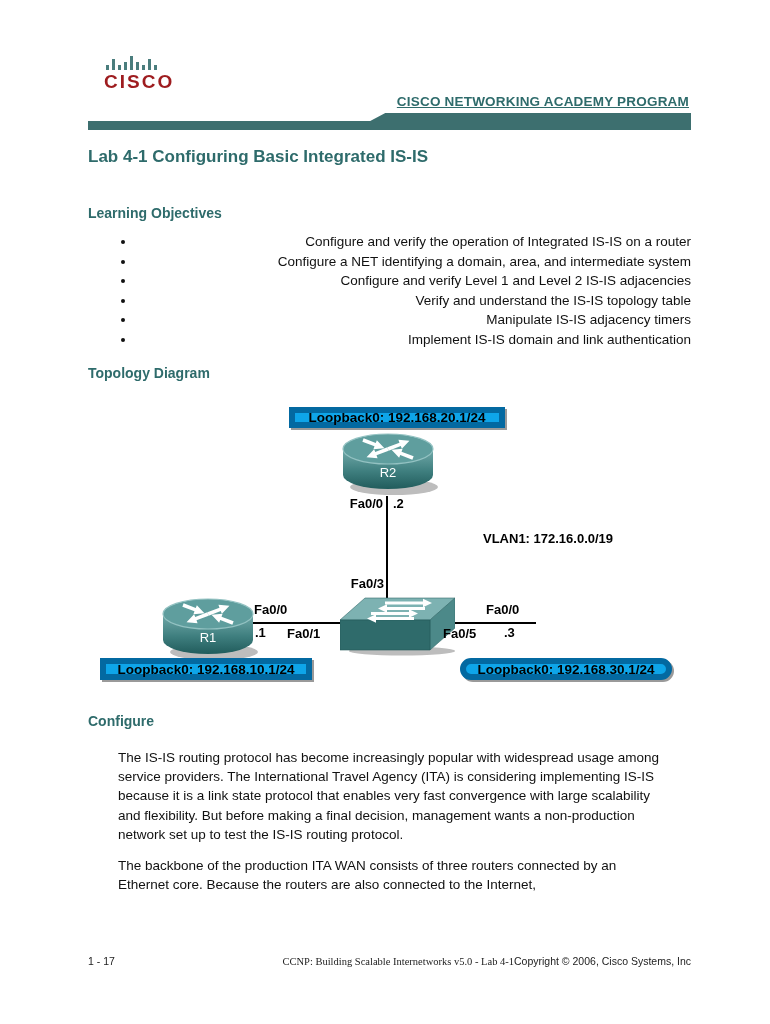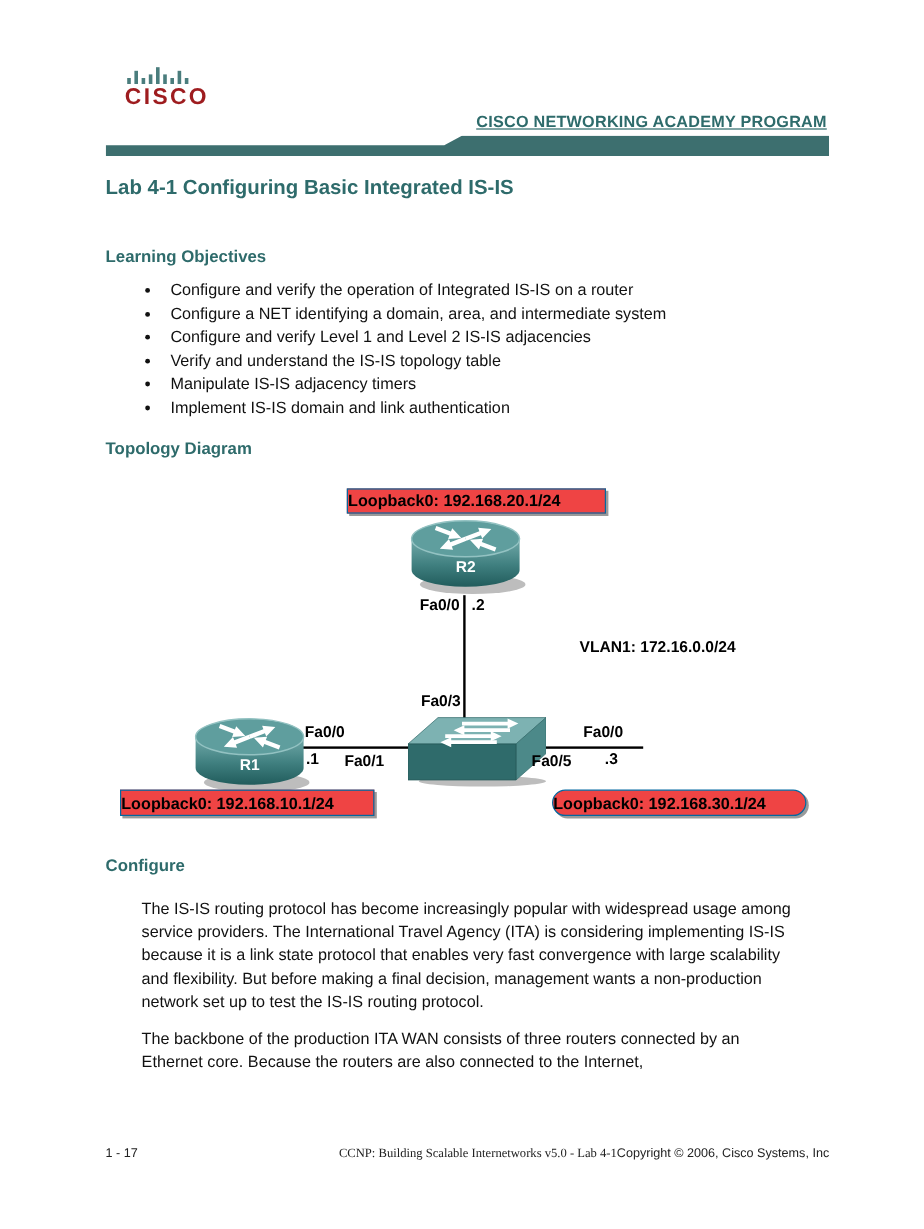--- a/index.html
+++ b/index.html
@@ -40,45 +40,45 @@
   .doc-title {
     margin-top:17px;
     font-size:17px; font-weight:bold; color:#2e6b6b;
   }
   .section-heading {
     font-size:14px; font-weight:bold; color:#2e6b6b;
   }
   .h-objectives { margin-top:38px; }
   .h-topology  { margin-top:16px; }
   .h-scenario  { margin-top:20px; }
-  ul.objectives { margin-top:11px; padding-left:48px; }
+  ul.objectives { margin-top:11px; padding-left:48px;text-align:right; }
   ul.objectives li {
     font-size:13.5px; line-height:19.5px; color:#111;
     padding-left:6px;
   }
   .para {
     margin-left:30px; width:545px;
     font-size:13.5px; line-height:19.2px; color:#111;
   }
   .para-1 { margin-top:19px; }
   .para-2 { margin-top:12px; }
   
   .diagram { position:relative; margin-top:20px; height:292px; }
   .link { position:absolute; background:#000; z-index:1; }
   .node { position:absolute; z-index:2; }
   .router-name {
     position:absolute; left:0; right:0; top:37px; text-align:center;
-    color:#fff; font-weight:bold; font-size:13px; z-index:3;
+    color:#fff; font-weight:normal; font-size:13px; z-index:3;
   }
   .loopback-box {
     position:absolute; z-index:3;
-    background:#ef4444;
-    border:1px solid #0369a1;
+    background:#0ea5e9;
+    border:6px solid #0369a1;
     box-shadow:2px 2px 0 #9a9a9a;
-    display:flex; align-items:center; justify-content:flex-start;
+    display:flex; align-items:center; justify-content:center;
     font-size:13.5px; font-weight:bold; color:#000;
   }
   .if-label {
     position:absolute; z-index:4;
     font-size:13px; font-weight:bold; color:#000; white-space:nowrap;
   }
   .ra { text-align:right; }
   
   .footer {
     position:absolute; left:88px; right:79px; top:955px;
@@ -155,21 +155,21 @@
           <polygon points="0,-1.8 13,-1.8 13,-4.8 23,0 13,4.8 13,1.8 0,1.8" transform="translate(50,21) rotate(159)"></polygon>
           <polygon points="0,-1.8 13,-1.8 13,-4.8 23,0 13,4.8 13,1.8 0,1.8" transform="translate(25,12) rotate(21)"></polygon>
           <polygon points="0,-1.8 13,-1.8 13,-4.8 23,0 13,4.8 13,1.8 0,1.8" transform="translate(75,30) rotate(201)"></polygon>
         </g>
       </svg>
       <div class="router-name">R2</div>
     </div>
     <div class="if-label ra" style="left:246px; top:95px; width:49px;">Fa0/0</div>
     <div class="if-label" style="left:305px; top:95px;">.2</div>
 
-    <div class="if-label" style="left:395px; top:130px;">VLAN1: 172.16.0.0/24</div>
+    <div class="if-label" style="left:395px; top:130px;">VLAN1: 172.16.0.0/19</div>
 
     <div class="if-label ra" style="left:246px; top:175px; width:50px;">Fa0/3</div>
 
     <div class="node" style="left:252px; top:193px; width:115px; height:62px;">
       <svg width="115" height="62" viewBox="0 0 115 62">
         <ellipse cx="62" cy="57" rx="53" ry="4.5" fill="#bdbdbd"></ellipse>
         <polygon points="0,26 25,4 115,4 90,26" fill="#7db2b2" stroke="#356d6d" stroke-width="0.6"></polygon>
         <polygon points="90,26 115,4 115,34 90,56" fill="#4c8989" stroke="#356d6d" stroke-width="0.6"></polygon>
         <polygon points="0,26 90,26 90,56 0,56" fill="#2f6b6b" stroke="#245858" stroke-width="0.6"></polygon>
         <g fill="#ffffff">

